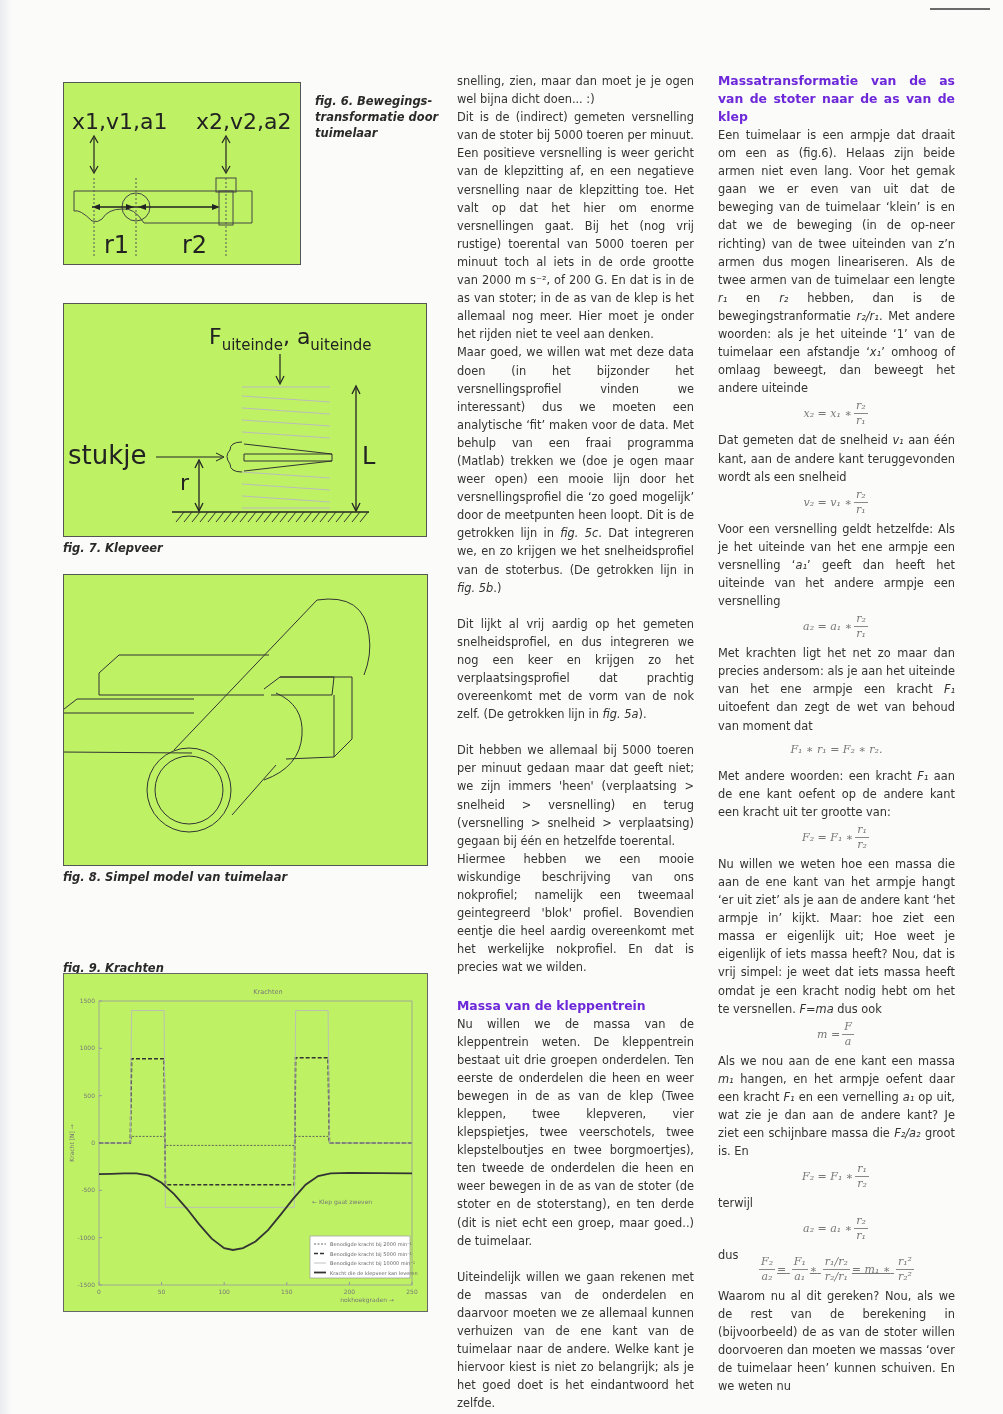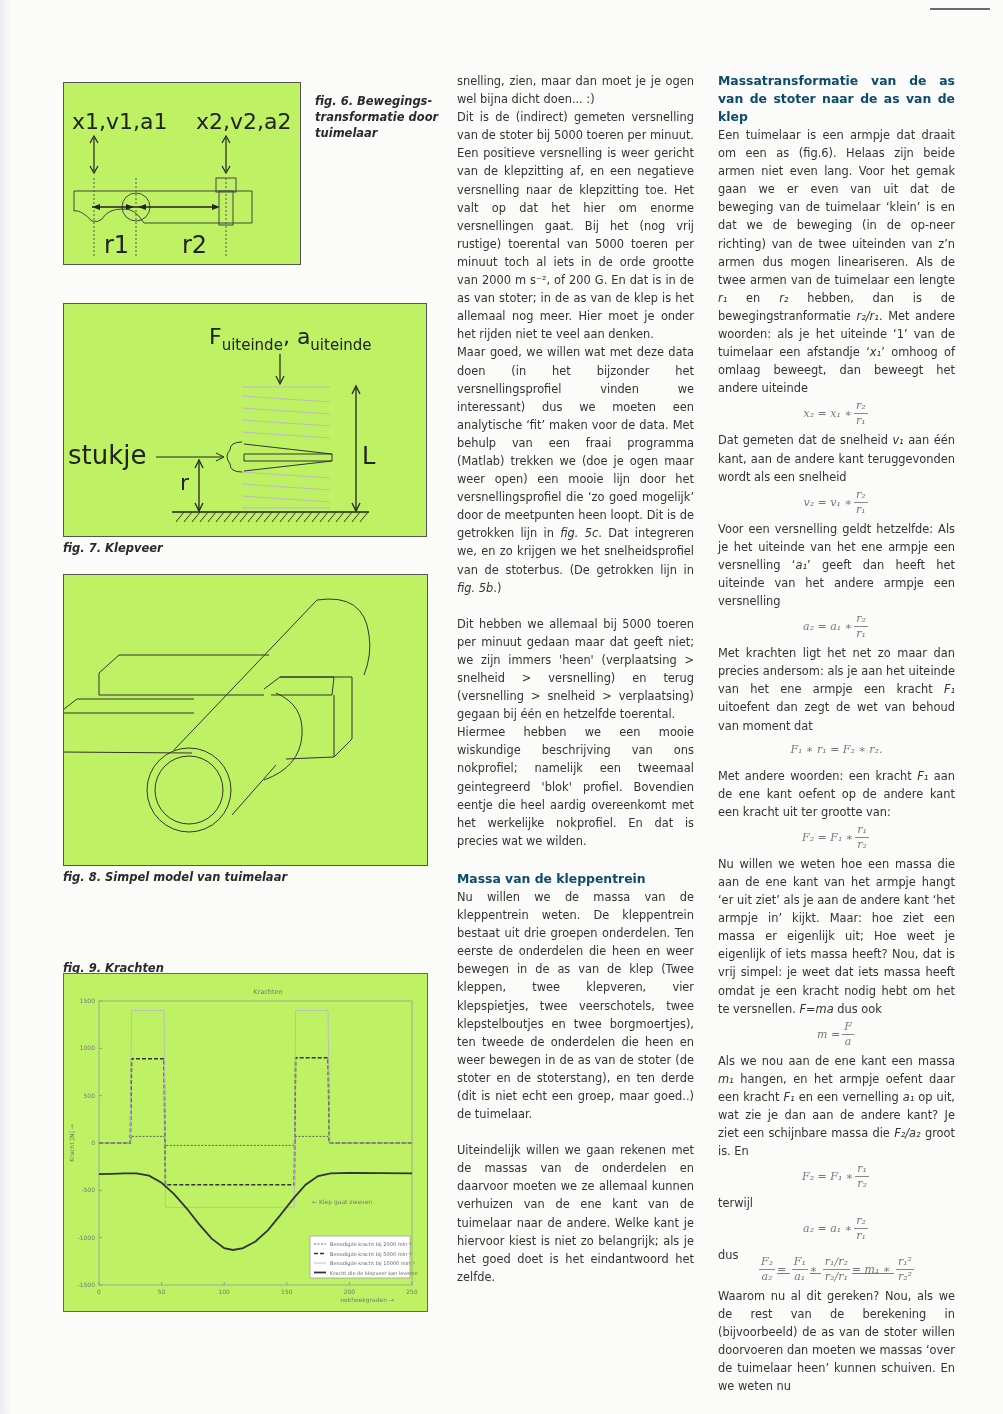--- a/index.html
+++ b/index.html
@@ -4,21 +4,21 @@
 <style>
   html,body{margin:0;padding:0;}
   body{width:1003px;height:1414px;background:#fbfbfa;position:relative;overflow:hidden;font-family:"DejaVu Sans",sans-serif;color:#2b2b2b;}
   .topline{position:absolute;left:930px;top:8px;width:60px;height:2px;background:#6a6a6a;}
   .leftedge{position:absolute;left:0;top:0;width:12px;height:1414px;background:linear-gradient(to right,#e9ecef,#fbfbfa);}
   .figbox{position:absolute;border:1.5px solid #555;background:#bef264;}
   .caption{position:absolute;font-family:"DejaVu Sans",sans-serif;font-style:italic;font-weight:bold;font-size:11.5px;color:#2a2a2a;line-height:16px;}
   .col{position:absolute;font-size:11.4px;line-height:18.1px;color:#333;text-align:justify;}
   .col p{margin:0;}
   .col p.gap{margin-top:18px;}
-  .col h3{margin:0;font-size:12.4px;line-height:18px;font-weight:bold;color:#0c4a6e;}
+  .col h3{margin:0;font-size:12.4px;line-height:18px;font-weight:bold;color:#6d28d9;}
   .eq{text-align:center;font-family:"DejaVu Serif",serif;font-style:italic;font-size:11px;color:#777;line-height:14px;margin:2px 0 3px 0;}
   .frac{display:inline-block;vertical-align:middle;text-align:center;margin:0 2px;}
   .frac span{display:block;padding:0 2px;}
   .frac span.num{border-bottom:1px solid #888;}
   svg text{font-family:"DejaVu Sans",sans-serif;}
 </style>
 </head>
 <body>
 
 <div class="leftedge"></div>
@@ -187,20 +187,21 @@
         <line x1="250" y1="298.5" x2="262" y2="298.5" stroke="#333" stroke-width="1.8"></line>
         <text x="266" y="300.5" font-size="5" fill="#666">Kracht die de klepveer kan leveren</text>
       </g>
   </svg>
 </div>
 
 <div class="col" style="left:457px;top:72px;width:237px;">
   <p>snelling, zien, maar dan moet je je ogen wel bijna dicht doen... :)</p>
   <p>Dit is de (indirect) gemeten versnelling van de stoter bij 5000 toeren per minuut. Een positieve versnelling is weer gericht van de klepzitting af, en een negatieve versnelling naar de klepzitting toe. Het valt op dat het hier om enorme versnellingen gaat. Bij het (nog vrij rustige) toerental van 5000 toeren per minuut toch al iets in de orde grootte van 2000 m s⁻², of 200 G. En dat is in de as van stoter; in de as van de klep is het allemaal nog meer. Hier moet je onder het rijden niet te veel aan denken.</p>
   <p><span>Maar goed, we willen wat met deze data doen (in het bijzonder het versnellingsprofiel vinden we interessant) dus we moeten een analytische ‘fit’ maken voor de data. Met behulp van een fraai programma (Matlab) trekken we (doe je ogen maar weer open) een mooie lijn door het versnellingsprofiel die ‘zo goed mogelijk’ door de meetpunten heen loopt. Dit is de getrokken lijn in </span><i>fig. 5c</i><span>. Dat integreren we, en zo krijgen we het snelheidsprofiel van de stoterbus. (De getrokken lijn in </span><i>fig. 5b</i><span>.)</span></p>
+  <p class="gap"><span>Dit lijkt al vrij aardig op het gemeten snelheidsprofiel, en dus integreren we nog een keer en krijgen zo het verplaatsingsprofiel dat prachtig overeenkomt met de vorm van de nok zelf. (De getrokken lijn in </span><i>fig. 5a</i><span>).</span></p>
   <p class="gap">Dit hebben we allemaal bij 5000 toeren per minuut gedaan maar dat geeft niet; we zijn immers 'heen' (verplaatsing &gt; snelheid &gt; versnelling) en terug (versnelling &gt; snelheid &gt; verplaatsing) gegaan bij één en hetzelfde toerental.</p>
   <p>Hiermee hebben we een mooie wiskundige beschrijving van ons nokprofiel; namelijk een tweemaal geintegreerd 'blok' profiel. Bovendien eentje die heel aardig overeenkomt met het werkelijke nokprofiel. En dat is precies wat we wilden.</p>
   <h3 style="margin-top:20px;">Massa van de kleppentrein</h3>
   <p>Nu willen we de massa van de kleppentrein weten. De kleppentrein bestaat uit drie groepen onderdelen. Ten eerste de onderdelen die heen en weer bewegen in de as van de klep (Twee kleppen, twee klepveren, vier klepspietjes, twee veerschotels, twee klepstelboutjes en twee borgmoertjes), ten tweede de onderdelen die heen en weer bewegen in de as van de stoter (de stoter en de stoterstang), en ten derde (dit is niet echt een groep, maar goed..) de tuimelaar.</p>
   <p class="gap">Uiteindelijk willen we gaan rekenen met de massas van de onderdelen en daarvoor moeten we ze allemaal kunnen verhuizen van de ene kant van de tuimelaar naar de andere. Welke kant je hiervoor kiest is niet zo belangrijk; als je het goed doet is het eindantwoord het zelfde.</p>
 </div>
 
 <div class="col" style="left:718px;top:72px;width:237px;">
   <h3>Massatransformatie van de as van de stoter naar de as van de klep</h3>
   <p><span>Een tuimelaar is een armpje dat draait om een as (fig.6). Helaas zijn beide armen niet even lang. Voor het gemak gaan we er even van uit dat de beweging van de tuimelaar ‘klein’ is en dat we de beweging (in de op-neer richting) van de twee uiteinden van z’n armen dus mogen lineariseren. Als de twee armen van de tuimelaar een lengte </span><i>r₁</i><span> en </span><i>r₂</i><span> hebben, dan is de bewegingstranformatie </span><i>r₂/r₁</i><span>. Met andere woorden: als je het uiteinde ‘1’ van de tuimelaar een afstandje ‘</span><i>x₁</i><span>’ omhoog of omlaag beweegt, dan beweegt het andere uiteinde</span></p>

